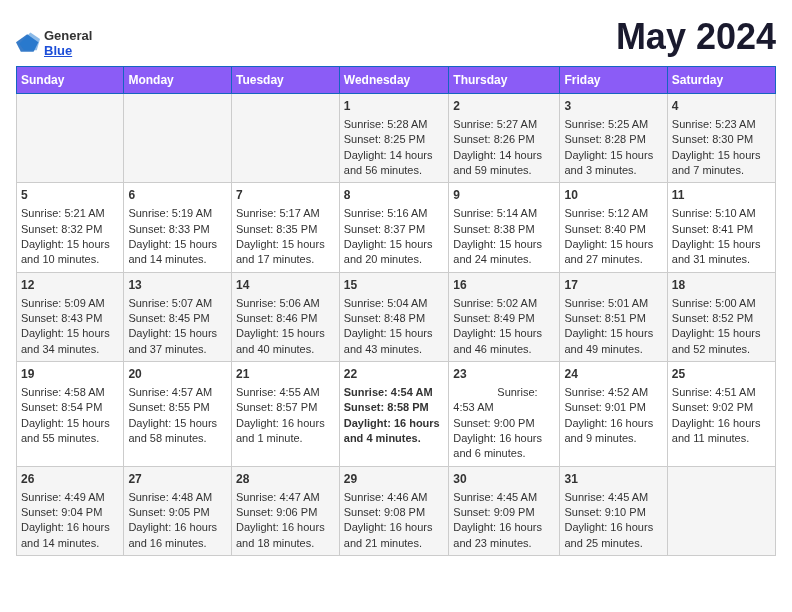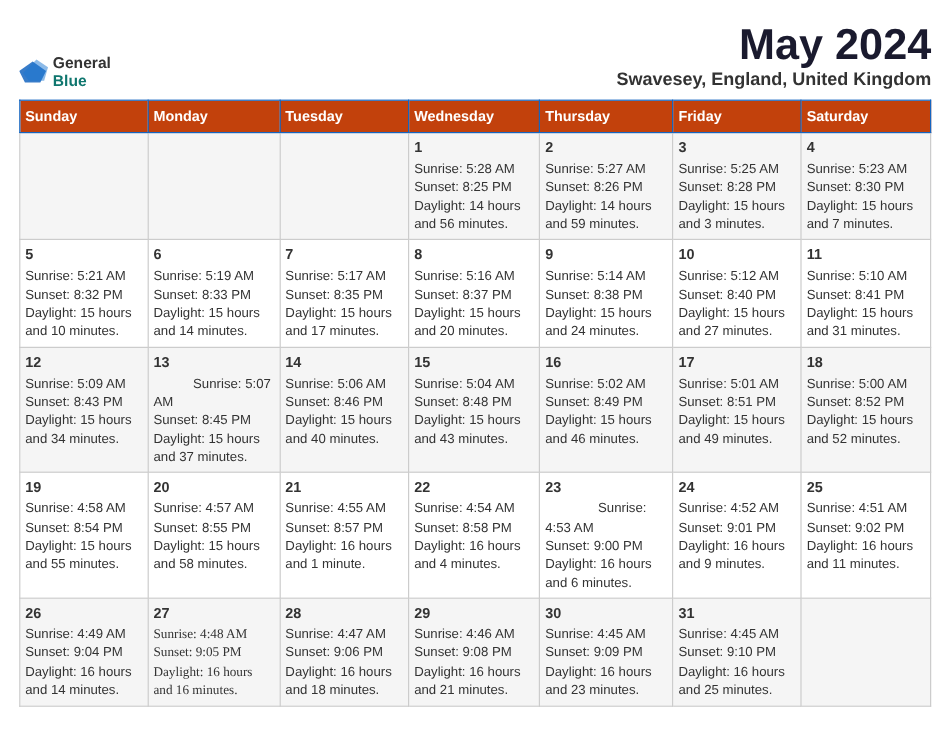--- a/index.html
+++ b/index.html
@@ -21,21 +21,21 @@
       align-items: center;
       gap: 4px;
     }
     .logo-text {
       display: flex;
       flex-direction: column;
       font-size: 13px;
       font-weight: bold;
     }
     .logo-general { color: #333; }
-    .logo-blue { color: #0f766e; }
+    .logo-blue { color: #1d4ed8; text-decoration: underline; }
     .logo-icon {
       width: 24px;
       height: 24px;
     }
     .title-block {
       text-align: right;
     }
     .month-title {
       font-size: 36px;
       font-weight: bold;
@@ -45,21 +45,21 @@
       font-size: 15px;
       color: #333;
       font-weight: 600;
     }
     table {
       width: 100%;
       border-collapse: collapse;
       font-size: 11px;
     }
     thead tr th {
-      background-color: #c2410c;
+      background-color: #8b5cf6;
       color: #fff;
       padding: 6px 4px;
       text-align: left;
       font-size: 12px;
       font-weight: bold;
       border: 1px solid #1565c0;
     }
     tbody tr td {
       border: 1px solid #ccc;
       vertical-align: top;
@@ -98,21 +98,20 @@
       <polygon points="14,4 28,14 22,26 6,26 0,14" fill="#1565c0" opacity="0.85"></polygon>
       <polygon points="18,2 30,10 26,24 10,24 4,16" fill="#1976d2" opacity="0.5"></polygon>
     </svg>
     <div class="logo-text">
       <span class="logo-general">General</span>
       <span class="logo-blue">Blue</span>
     </div>
   </div>
   <div class="title-block">
     <div class="month-title">May 2024</div>
-    <div class="location">Swavesey, England, United Kingdom</div>
   </div>
 </div>
 
 <table>
   <thead>
     <tr>
     <th>Sunday</th>
         <th>Monday</th>
         <th>Tuesday</th>
         <th>Wednesday</th>
@@ -159,21 +158,21 @@
 Sunset: 8:40 PM
 Daylight: 15 hours and 27 minutes.</span></td>
         <td><span class="day-num">11</span><span class="day-info" style="white-space: pre-line;">Sunrise: 5:10 AM
 Sunset: 8:41 PM
 Daylight: 15 hours and 31 minutes.</span></td>
       </tr>
       <tr>
         <td><span class="day-num">12</span><span class="day-info" style="white-space: pre-line;">Sunrise: 5:09 AM
 Sunset: 8:43 PM
 Daylight: 15 hours and 34 minutes.</span></td>
-        <td><span class="day-num">13</span><span class="day-info" style="white-space: pre-line; margin-left: 33px;">Sunrise: 5:07 AM
+        <td><span class="day-num">13</span><span class="day-info" style="white-space: pre-line;">Sunrise: 5:07 AM
 Sunset: 8:45 PM
 Daylight: 15 hours and 37 minutes.</span></td>
         <td><span class="day-num">14</span><span class="day-info" style="white-space: pre-line;">Sunrise: 5:06 AM
 Sunset: 8:46 PM
 Daylight: 15 hours and 40 minutes.</span></td>
         <td><span class="day-num">15</span><span class="day-info" style="white-space: pre-line;">Sunrise: 5:04 AM
 Sunset: 8:48 PM
 Daylight: 15 hours and 43 minutes.</span></td>
         <td><span class="day-num">16</span><span class="day-info" style="white-space: pre-line;">Sunrise: 5:02 AM
 Sunset: 8:49 PM
@@ -188,38 +187,38 @@
       <tr>
         <td><span class="day-num">19</span><span class="day-info" style="white-space: pre-line; margin-top: 21px;">Sunrise: 4:58 AM
 Sunset: 8:54 PM
 Daylight: 15 hours and 55 minutes.</span></td>
         <td><span class="day-num">20</span><span class="day-info" style="white-space: pre-line;">Sunrise: 4:57 AM
 Sunset: 8:55 PM
 Daylight: 15 hours and 58 minutes.</span></td>
         <td><span class="day-num">21</span><span class="day-info" style="white-space: pre-line;">Sunrise: 4:55 AM
 Sunset: 8:57 PM
 Daylight: 16 hours and 1 minute.</span></td>
-        <td><span class="day-num">22</span><span class="day-info" style="white-space: pre-line;">Sunrise: 4:54 AM
+        <td><span class="day-num">22</span><span class="day-info" style="white-space: pre-line; font-weight: bold;">Sunrise: 4:54 AM
 Sunset: 8:58 PM
 Daylight: 16 hours and 4 minutes.</span></td>
         <td><span class="day-num">23</span><span class="day-info" style="white-space: pre-line; margin-left: 44px;">Sunrise: 4:53 AM
 Sunset: 9:00 PM
 Daylight: 16 hours and 6 minutes.</span></td>
         <td><span class="day-num">24</span><span class="day-info" style="white-space: pre-line;">Sunrise: 4:52 AM
 Sunset: 9:01 PM
 Daylight: 16 hours and 9 minutes.</span></td>
         <td><span class="day-num">25</span><span class="day-info" style="white-space: pre-line;">Sunrise: 4:51 AM
 Sunset: 9:02 PM
 Daylight: 16 hours and 11 minutes.</span></td>
       </tr>
       <tr>
         <td><span class="day-num">26</span><span class="day-info" style="white-space: pre-line;">Sunrise: 4:49 AM
 Sunset: 9:04 PM
 Daylight: 16 hours and 14 minutes.</span></td>
-        <td><span class="day-num">27</span><span class="day-info" style="white-space: pre-line; font-family: Liberation Serif, serif;">Sunrise: 4:48 AM
+        <td><span class="day-num">27</span><span class="day-info" style="white-space: pre-line;">Sunrise: 4:48 AM
 Sunset: 9:05 PM
 Daylight: 16 hours and 16 minutes.</span></td>
         <td><span class="day-num">28</span><span class="day-info" style="white-space: pre-line;">Sunrise: 4:47 AM
 Sunset: 9:06 PM
 Daylight: 16 hours and 18 minutes.</span></td>
         <td><span class="day-num">29</span><span class="day-info" style="white-space: pre-line;">Sunrise: 4:46 AM
 Sunset: 9:08 PM
 Daylight: 16 hours and 21 minutes.</span></td>
         <td><span class="day-num">30</span><span class="day-info" style="white-space: pre-line;">Sunrise: 4:45 AM
 Sunset: 9:09 PM

